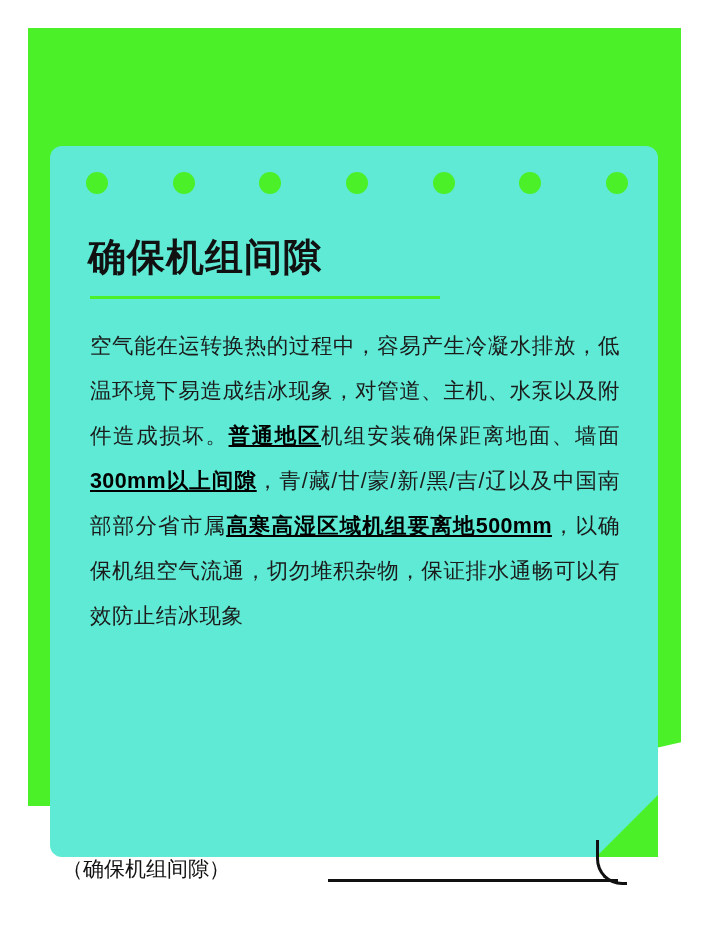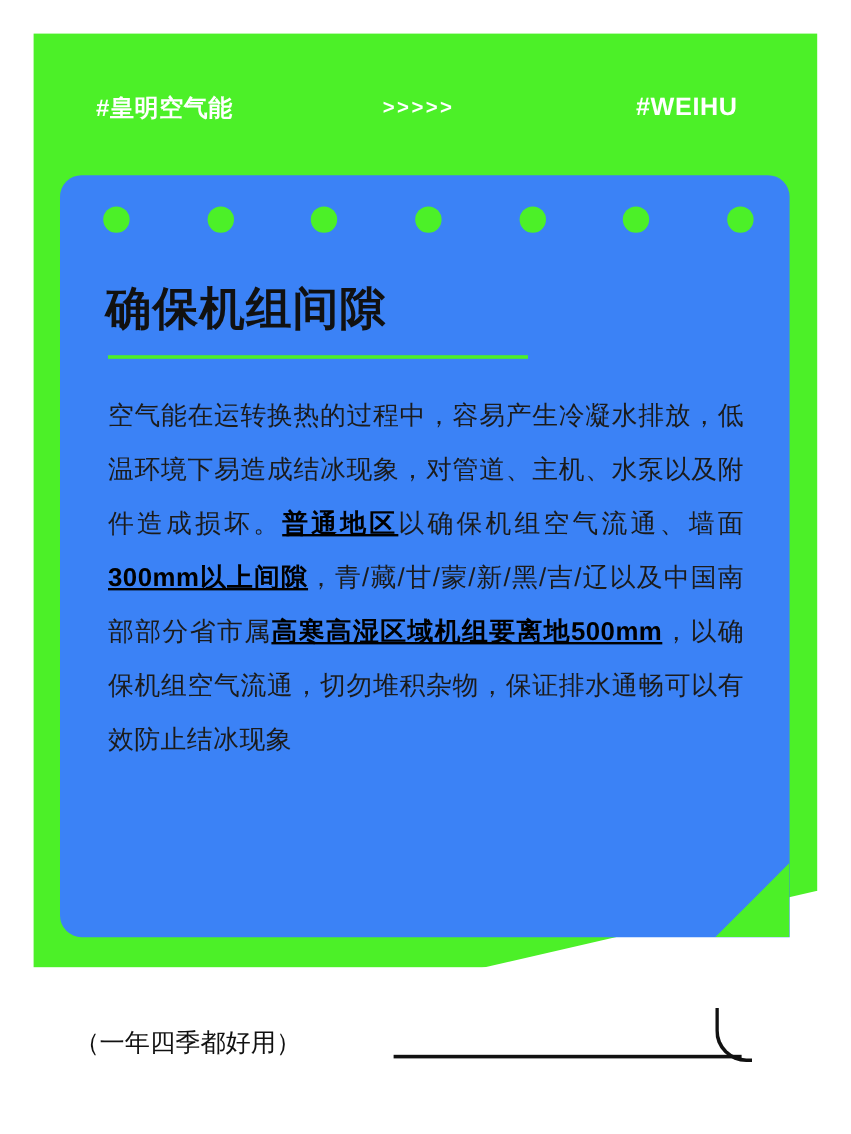--- a/index.html
+++ b/index.html
@@ -70,25 +70,26 @@
     font-weight: bold;
     letter-spacing: 0.5px;
   }
 
   
   .card {
     position: absolute;
     left: 50px;
     top: 146px;
     width: 608px;
-    height: 635px;
-    background: #3b82f6;
+    height: 711px;
+    background: #5eead4;
     border-top-left-radius: 18px;
     border-top-right-radius: 18px;
     border-bottom-left-radius: 18px;
+    border-radius: 12px;
   }
   .card-corner {
     position: absolute;
     right: 0;
     bottom: 0;
     width: 62px;
     height: 62px;
     background: #4cf028;
     clip-path: polygon(100% 0%, 100% 100%, 0% 100%);
   }
@@ -172,42 +173,37 @@
   }
 </style>
 </head>
 <body>
 
 <div class="poster">
 
   <div class="green-bg"></div>
   <div class="green-notch"></div>
 
-  <div class="header">
-    <div class="hdr-left">#皇明空气能</div>
-    <div class="hdr-arrows">&gt;&gt;&gt;&gt;&gt;</div>
-    <div class="hdr-right">#WEIHU</div>
-  </div>
 
   <div class="card">
     <div class="dots">
         <span class="dot"></span>
         <span class="dot"></span>
         <span class="dot"></span>
         <span class="dot"></span>
         <span class="dot"></span>
         <span class="dot"></span>
         <span class="dot"></span>
       </div>
 
     <div class="card-title">确保机组间隙</div>
     <div class="title-rule"></div>
 
-    <div class="body-text"><span>空气能在运转换热的过程中，容易产生冷凝水排放，低温环境下易造成结冰现象，对管道、主机、水泵以及附件造成损坏。</span><b>普通地区</b><span>以确保机组空气流通、墙面</span><b>300mm以上间隙</b><span>，青/藏/甘/蒙/新/黑/吉/辽以及中国南部部分省市属</span><b>高寒高湿区域机组要离地500mm</b><span>，以确保机组空气流通，切勿堆积杂物，保证排水通畅可以有效防止结冰现象</span></div>
+    <div class="body-text"><span>空气能在运转换热的过程中，容易产生冷凝水排放，低温环境下易造成结冰现象，对管道、主机、水泵以及附件造成损坏。</span><b>普通地区</b><span>机组安装确保距离地面、墙面</span><b>300mm以上间隙</b><span>，青/藏/甘/蒙/新/黑/吉/辽以及中国南部部分省市属</span><b>高寒高湿区域机组要离地500mm</b><span>，以确保机组空气流通，切勿堆积杂物，保证排水通畅可以有效防止结冰现象</span></div>
 
     <div class="card-corner"></div>
   </div>
 
-  <div class="footer-text">（一年四季都好用）</div>
+  <div class="footer-text">（确保机组间隙）</div>
   <div class="footer-line"></div>
   <div class="footer-hook"></div>
 
 </div>
 
 </body></html>

